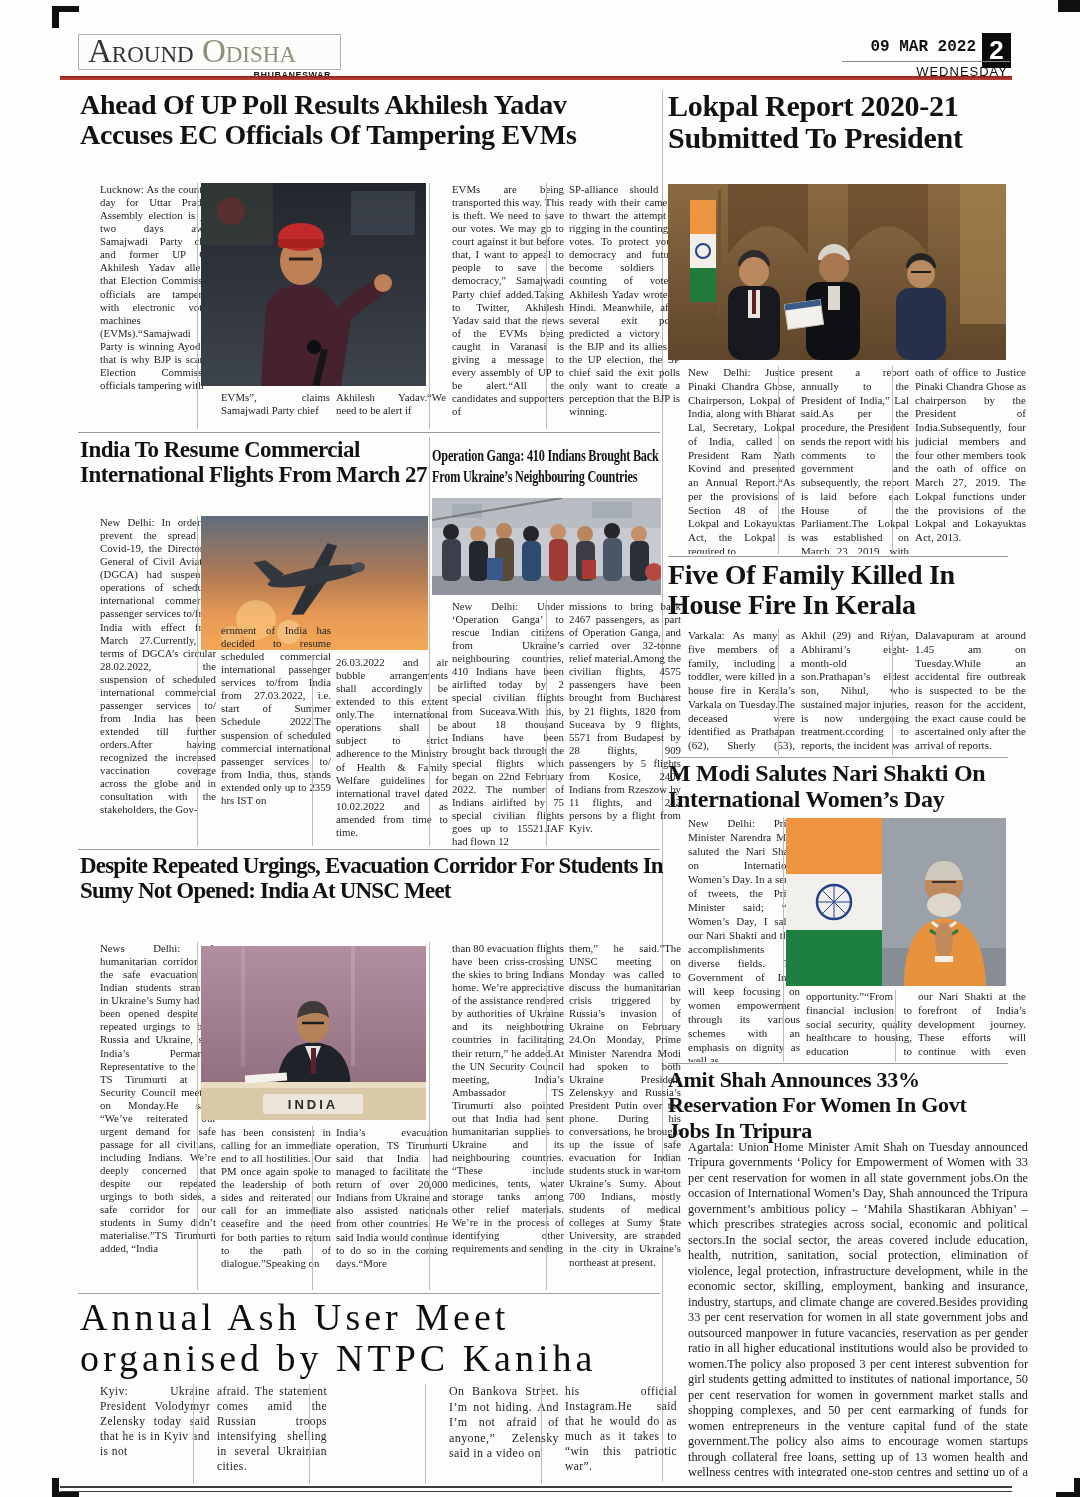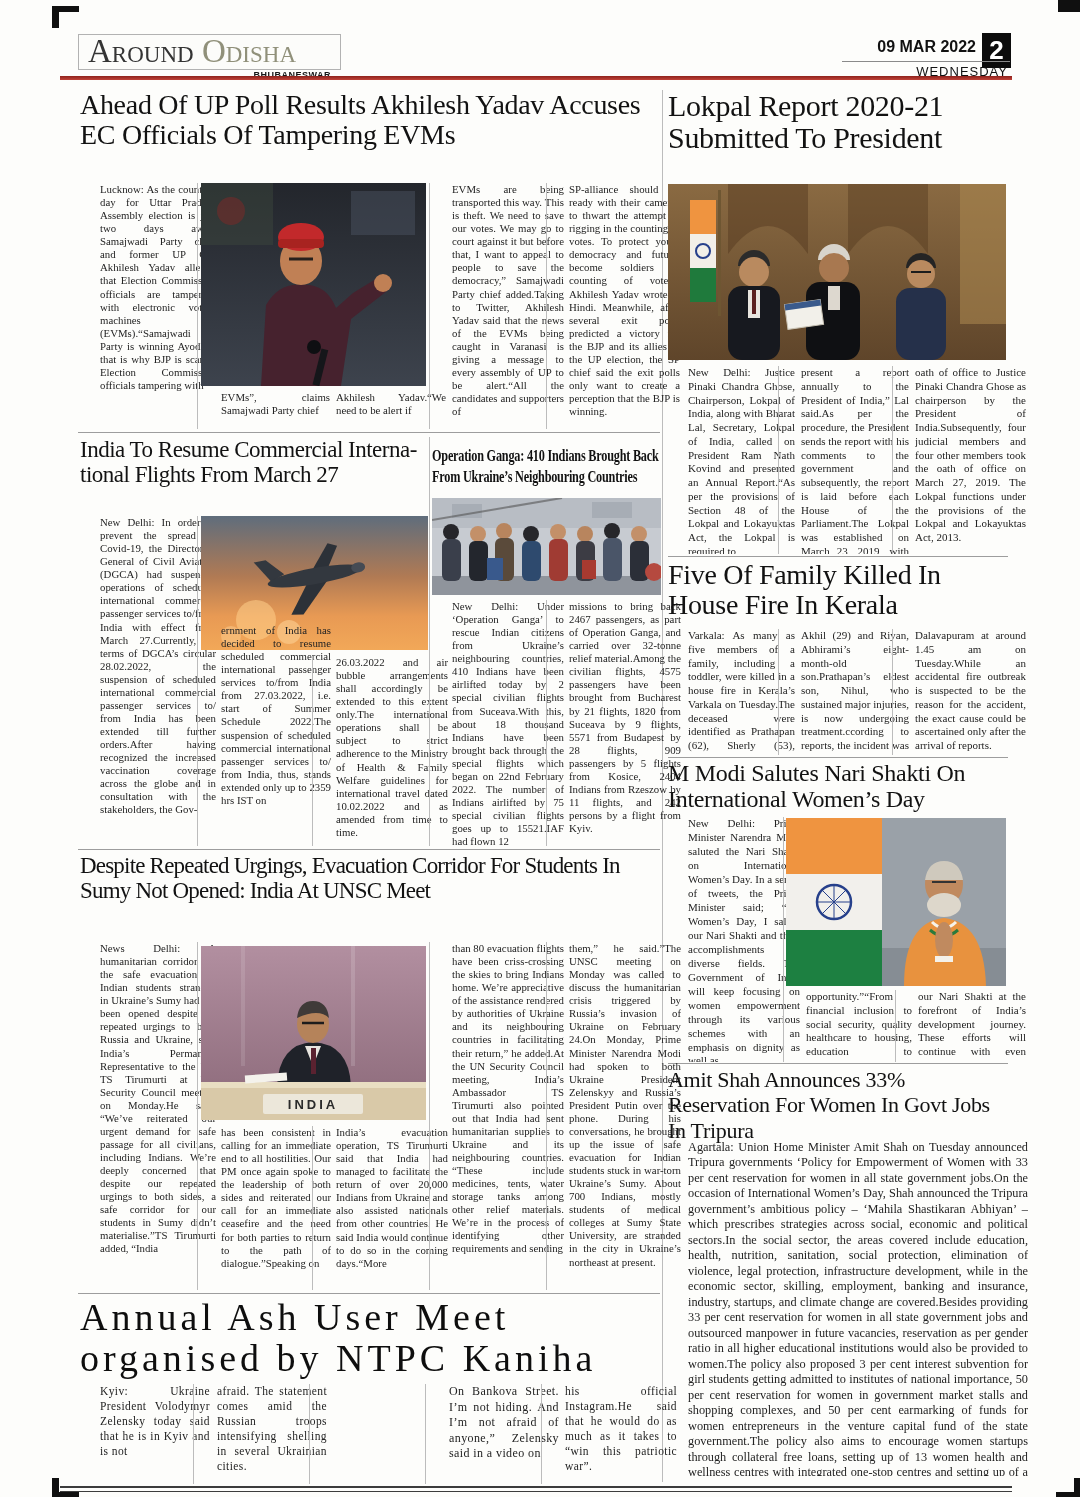--- a/index.html
+++ b/index.html
@@ -1,35 +1,35 @@
 <!DOCTYPE html>
 <html><head>
 <meta charset="utf-8">
 <style>
   html,body{margin:0;padding:0;background:#ffffff;}
   .page{position:relative;width:1080px;height:1497px;background:#fdfdfb;
         font-family:"Liberation Serif","DejaVu Serif",serif;color:#1c1c1c;overflow:hidden;}
   .abs{position:absolute;}
-  .headline{position:absolute;font-weight:normal;color:#121212;line-height:1.07;
+  .headline{position:absolute;font-weight:bold;color:#121212;line-height:1.07;
             letter-spacing:-0.3px;hyphens:manual;-webkit-hyphens:manual;}
   .body-col{position:absolute;font-size:10.8px;line-height:1.21;text-align:justify;
             overflow:hidden;color:#232323;hyphens:manual;margin-left:20px;}
   .vline{position:absolute;width:1px;background:#bcbcbc;}
   .hline{position:absolute;height:1px;background:#9d9d9d;}
   .photo{position:absolute;overflow:hidden;background:#888;}
   .photo svg{display:block;width:100%;height:100%;}
   .logo-box{position:absolute;left:78px;top:34px;width:252px;height:34px;
             border:1px solid #b2b2b2;background:#fcfcfa;padding-left:9px;white-space:nowrap;}
   .logo-around{font-variant:small-caps;font-size:33px;line-height:32px;color:#343434;}
   .logo-odisha{font-variant:small-caps;font-size:33px;line-height:32px;color:#90907a;}
   .logo-city{position:absolute;left:78px;top:70px;width:253px;text-align:right;
              font-family:"Liberation Sans",sans-serif;font-size:9px;font-weight:bold;
              letter-spacing:0.5px;color:#161616;}
   .hdr-date{position:absolute;left:790px;top:38px;width:186px;text-align:right;
-            font-family:Liberation Sans, sans-serif;font-weight:bold;font-size:16px;color:#111;}
+            font-family:Liberation Mono, monospace;font-weight:bold;font-size:16px;color:#111;}
   .page-num{position:absolute;left:982px;top:33px;width:29px;height:35px;background:#0c0c0c;
             color:#fff;font-family:"Liberation Sans",sans-serif;font-weight:bold;font-size:26px;
             text-align:center;line-height:35px;}
   .hdr-day{position:absolute;left:790px;top:64px;width:218px;text-align:right;
            font-family:"Liberation Sans",sans-serif;font-weight:normal;font-size:13px;
            letter-spacing:1px;color:#111;}
   .red-rule{position:absolute;left:60px;top:76px;width:952px;height:4px;
             background:linear-gradient(#8e221c,#c04238);}
   .crop{position:absolute;background:#101010;}
   .ganga-head-inner{transform:scaleX(0.72);transform-origin:left top;width:320px;

